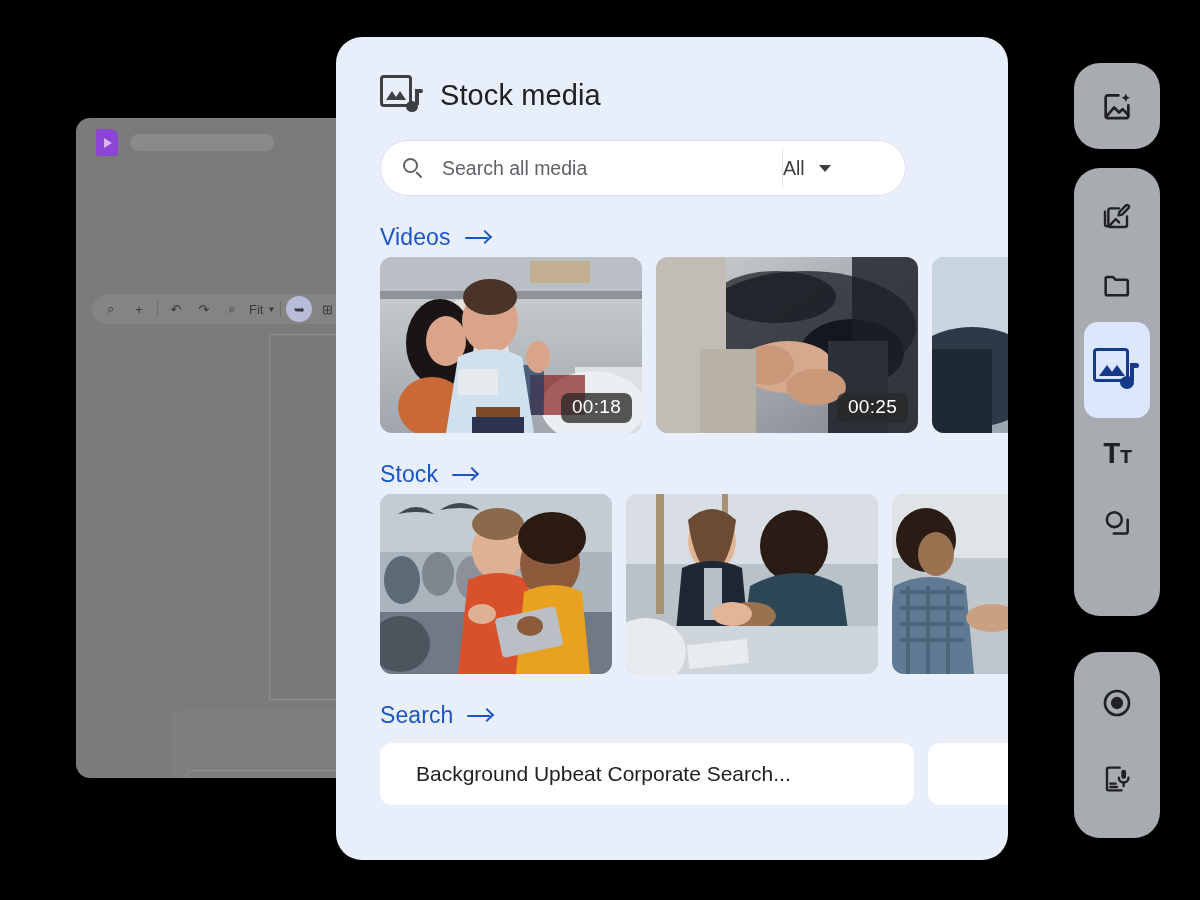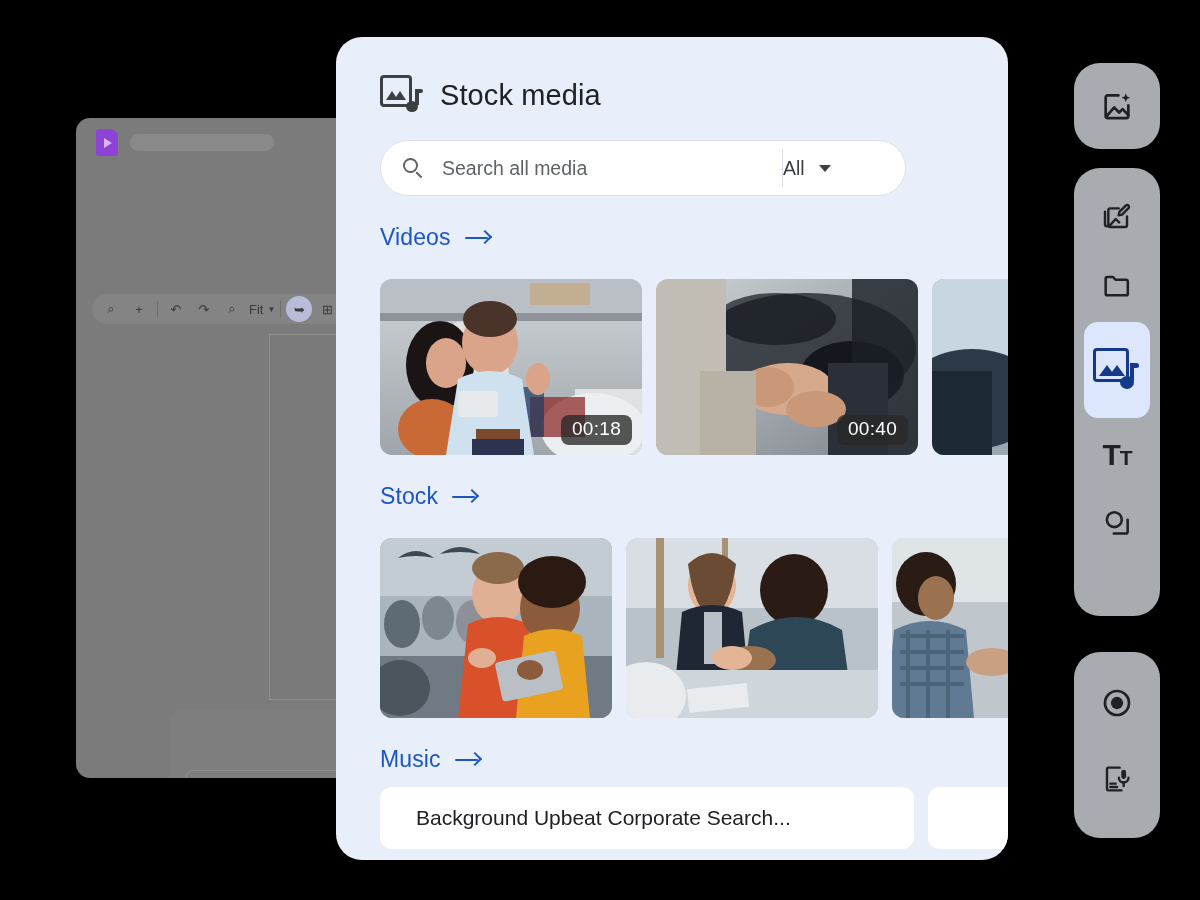--- a/index.html
+++ b/index.html
@@ -148,21 +148,21 @@
   .arrow-right .ln {
     position: absolute; left: 0; top: 8px; width: 23px; height: 2.6px;
     background: #1a56c4; border-radius: 2px;
   }
   .arrow-right .hd {
     position: absolute; right: 1px; top: 3.5px; width: 10px; height: 10px;
     border-top: 2.6px solid #1a56c4; border-right: 2.6px solid #1a56c4;
     transform: rotate(45deg);
   }
 
-  .row { display: flex; gap: 14px; margin-left: 44px; margin-top: 28px; }
+  .row { display: flex; gap: 14px; margin-left: 44px; margin-top: 6px; }
   .vthumb {
     position: relative; width: 262px; height: 176px;
     border-radius: 12px; overflow: hidden; flex: none;
   }
   .badge {
     position: absolute; right: 10px; bottom: 10px;
     background: rgba(40,40,40,.78); color: #fff;
     font-size: 19px; padding: 3px 11px 5px; border-radius: 8px;
     letter-spacing: .3px;
   }
@@ -319,21 +319,21 @@
           <ellipse cx="196" cy="96" rx="52" ry="34" fill="#0f1318" opacity=".9"></ellipse>
           <ellipse cx="120" cy="40" rx="60" ry="26" fill="#151a20" opacity=".7"></ellipse>
           <rect x="0" y="0" width="70" height="176" fill="#c2bdb4"></rect>
           <rect x="196" y="0" width="66" height="176" fill="#1b2027" opacity=".8"></rect>
           <ellipse cx="132" cy="110" rx="46" ry="26" fill="#d6a98c"></ellipse>
           <ellipse cx="112" cy="108" rx="26" ry="20" fill="#c99878"></ellipse>
           <rect x="44" y="92" width="56" height="84" fill="#b8b2a6"></rect>
           <rect x="172" y="84" width="60" height="92" fill="#2b3038"></rect>
           <ellipse cx="160" cy="130" rx="30" ry="18" fill="#c99878"></ellipse>
         </svg>
-        <div class="badge">00:40</div>
+        <div class="badge">00:25</div>
       </div>
 
       <div class="vthumb">
         <svg class="ph" width="262" height="176" viewBox="0 0 262 176" preserveAspectRatio="none">
           <rect width="262" height="176" fill="#9aa6b0"></rect>
           <rect x="0" y="0" width="262" height="80" fill="#c8d6e2"></rect>
           <ellipse cx="40" cy="120" rx="70" ry="50" fill="#2c3a48"></ellipse>
           <rect x="0" y="92" width="60" height="84" fill="#1d2a36"></rect>
         </svg>
       </div>
@@ -406,21 +406,21 @@
             <rect x="14" y="92" width="4" height="88"></rect>
               <rect x="34" y="92" width="4" height="88"></rect>
             <rect x="54" y="92" width="4" height="88"></rect>
           </g>
           <ellipse cx="100" cy="124" rx="26" ry="14" fill="#c9a182"></ellipse>
         </svg>
       </div>
     </div>
 
     <div class="sect-head">
-      <span class="sect-label">Music</span>
+      <span class="sect-label">Search</span>
       <span class="arrow-right">
           <span class="ln"></span>
           <span class="hd"></span>
         </span>
     </div>
     <div class="music-row">
       <div class="music-card">
         <span class="music-title">Background Upbeat Corporate Search...</span>
       </div>
       <div class="music-card2"></div>
@@ -458,21 +458,21 @@
           <span style="position:absolute;left:0;top:0;width:36px;height:34px;border:3.4px solid #163a8a;border-radius:4px;overflow:hidden;display:block;">
             <span style="position:absolute;left:3px;bottom:3px;width:0;height:0;border-left:8px solid transparent;border-right:8px solid transparent;border-bottom:11px solid #163a8a;display:block;"></span>
             <span style="position:absolute;left:13px;bottom:3px;width:0;height:0;border-left:8px solid transparent;border-right:8px solid transparent;border-bottom:11px solid #163a8a;display:block;"></span>
           </span>
           <span style="position:absolute;left:37px;top:15px;width:4px;height:18px;background:#163a8a;display:block;"></span>
           <span style="position:absolute;left:37px;top:15px;width:9px;height:5px;background:#163a8a;border-radius:0 3px 3px 0;display:block;"></span>
           <span style="position:absolute;left:27px;top:28px;width:14px;height:13px;background:#163a8a;border-radius:50%;display:block;"></span>
         </span>
       </div>
       <div class="rail-btn">
-        <span style="font-family:Liberation Sans, sans-serif;font-weight:700;color:#202124;letter-spacing:-1px;">
+        <span style="font-family:Liberation Mono, monospace;font-weight:700;color:#202124;letter-spacing:-1px;">
           <span style="font-size:30px;">T</span><span style="font-size:21px;">T</span>
         </span>
       </div>
       <div class="rail-btn">
         <svg width="32" height="32" viewBox="0 0 24 24" fill="none" stroke="#202124" stroke-width="1.9" stroke-linecap="round" stroke-linejoin="round">
           <circle cx="10" cy="9.5" r="5.6"></circle>
           <path d="M20 9.5v9a1.4 1.4 0 0 1-1.4 1.4H9.6"></path>
         </svg>
       </div>
     </div>

